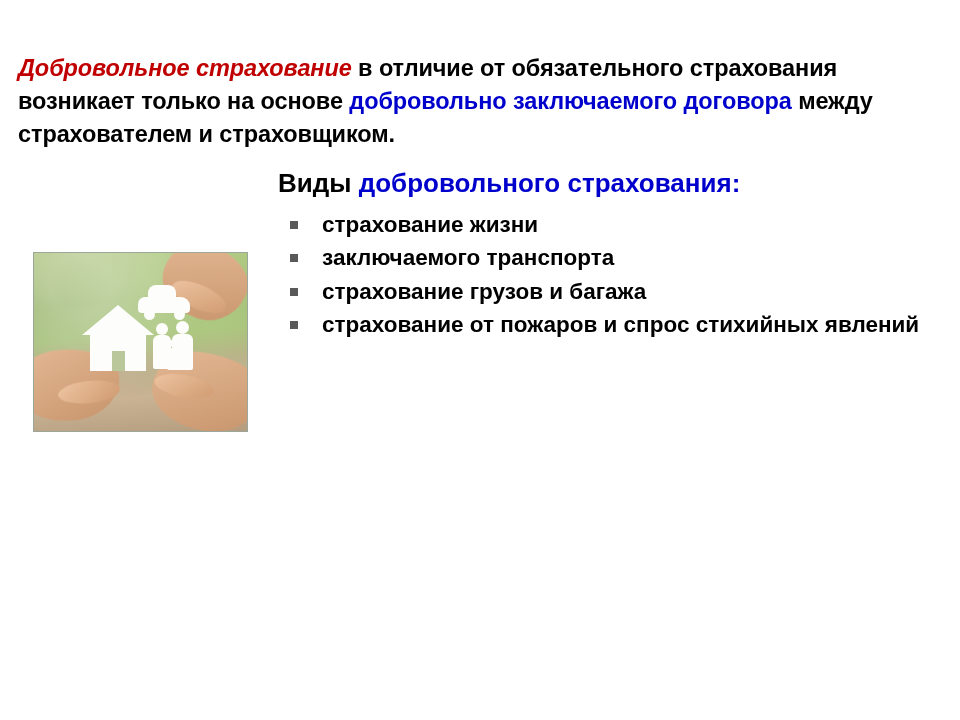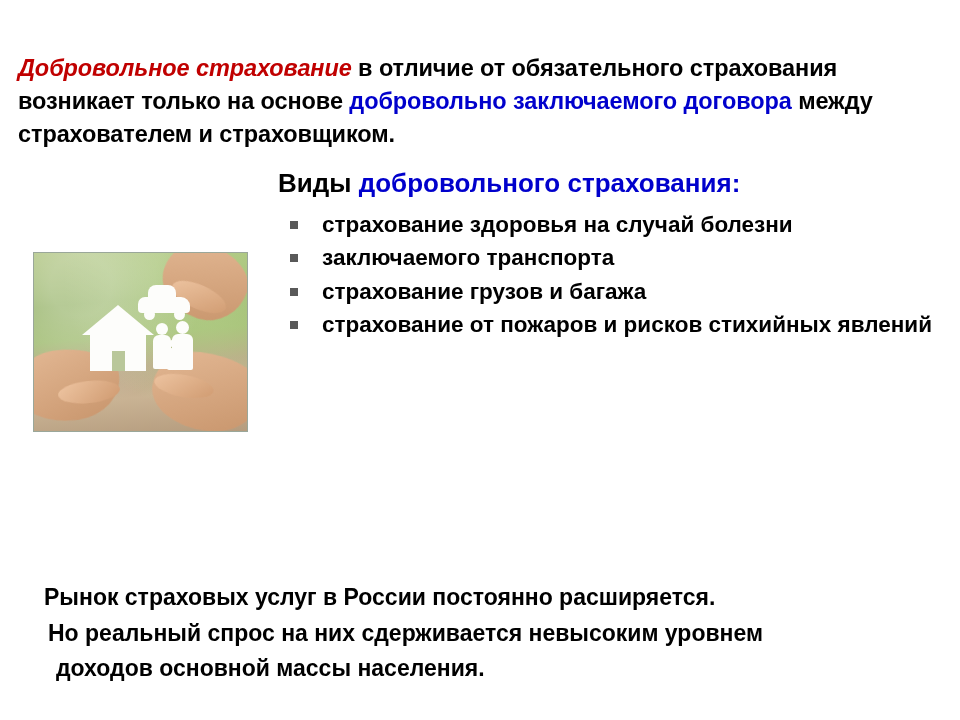--- a/index.html
+++ b/index.html
@@ -211,39 +211,37 @@
     </div>
   </div>
 
   <div class="list-block">
     <div class="list-title">
       <span>Виды </span><span class="blue">добровольного страхования:</span>
     </div>
     <ul class="bullets">
       <li>
         <span class="marker"></span>
-      </li>
-      <li>
-        <span class="marker"></span>
-        <span>страхование здоровья на случай болезни</span>
+        <span>страхование жизни</span>
+      </li>
+      <li>
+        <span class="marker"></span>
+      </li>
+      <li>
+        <span class="marker"></span>
       </li>
       <li>
         <span class="marker"></span>
         <span>заключаемого транспорта</span>
       </li>
       <li>
         <span class="marker"></span>
         <span>страхование грузов и багажа</span>
       </li>
       <li>
         <span class="marker"></span>
-        <span>страхование от пожаров и рисков стихийных явлений</span>
+        <span>страхование от пожаров и спрос стихийных явлений</span>
       </li>
     </ul>
   </div>
 
-  <div class="outro">
-    <div class="line1">Рынок страховых услуг в России постоянно расширяется.</div>
-    <div class="line2">Но реальный спрос на них сдерживается невысоким уровнем</div>
-    <div class="line3">доходов  основной массы населения.</div>
-  </div>
 
 </div>
 
 </body></html>

